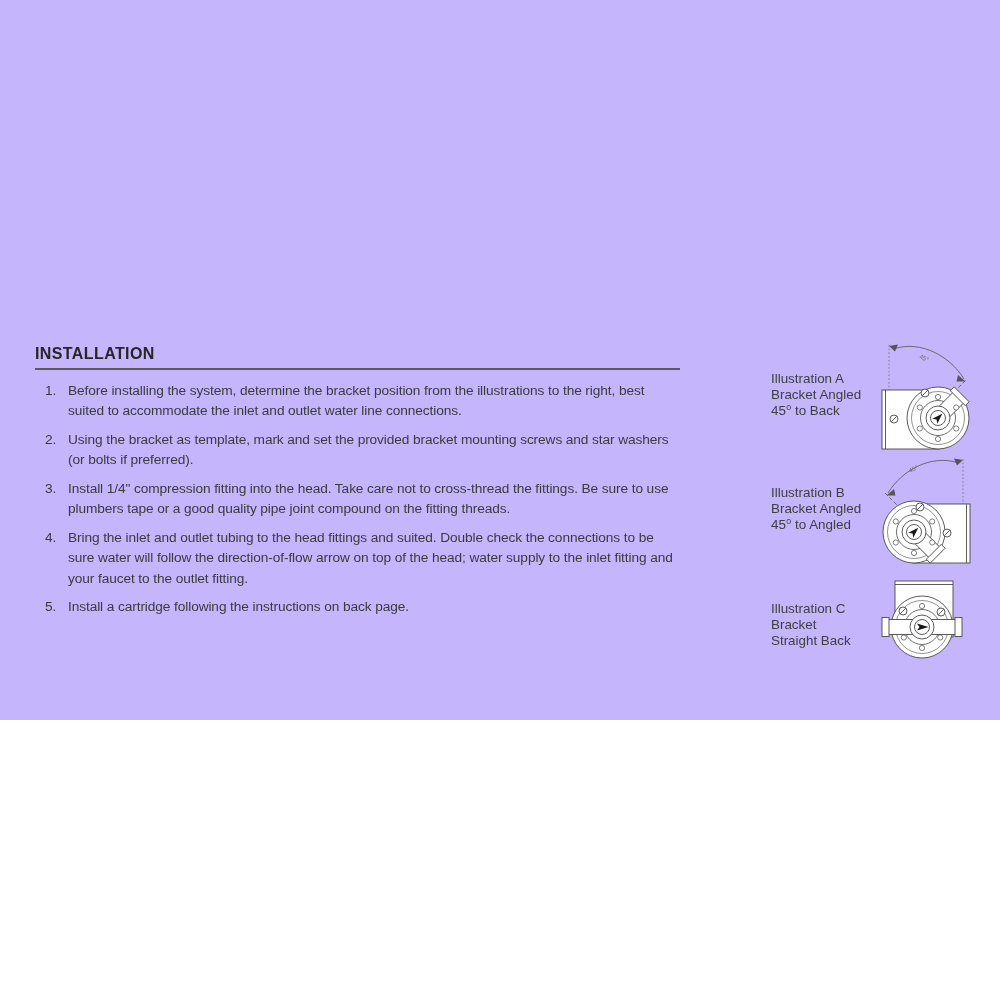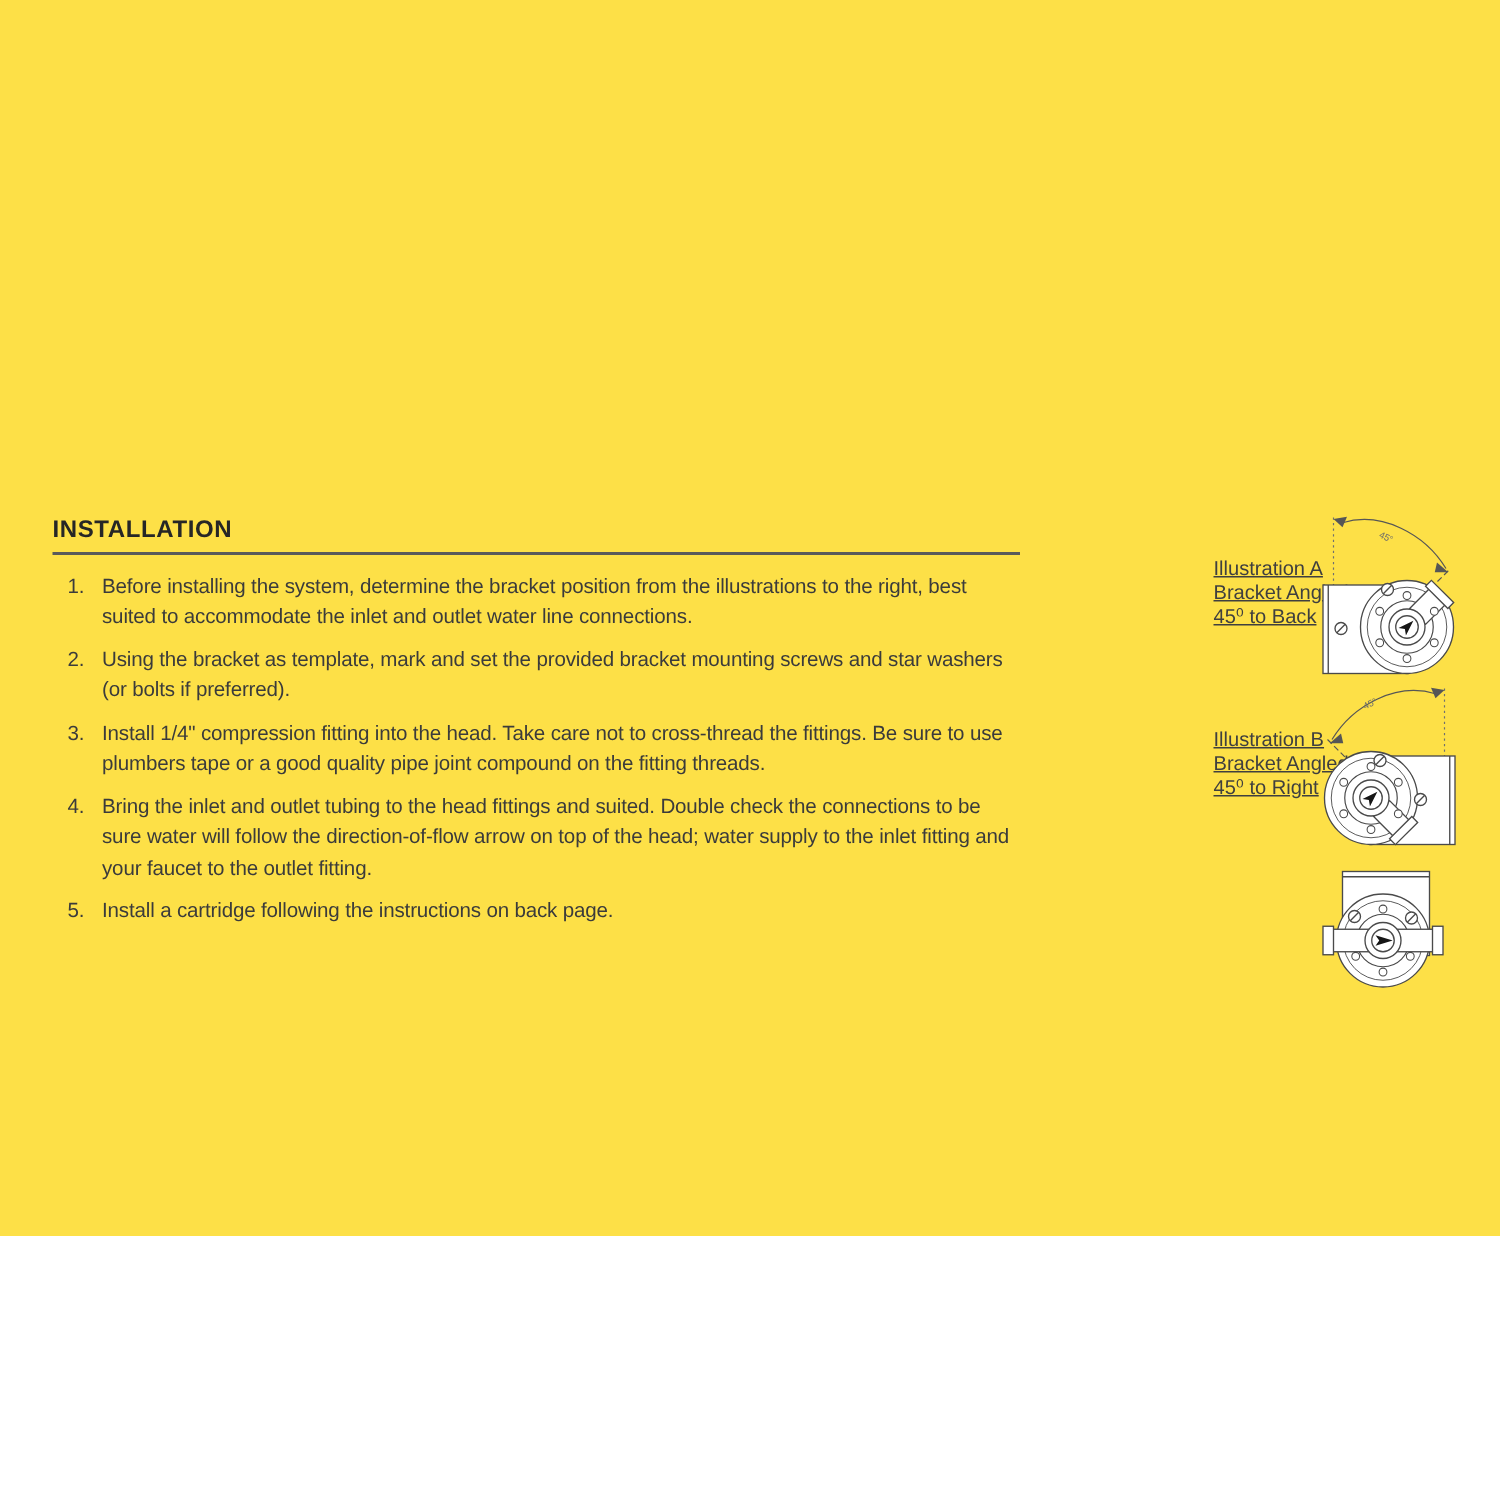--- a/index.html
+++ b/index.html
@@ -1,35 +1,35 @@
 <!DOCTYPE html>
 <html><head>
 <meta charset="utf-8">
 <style>
   html,body{margin:0;padding:0;background:#ffffff;}
   .page{
-    position:relative;width:1000px;height:824px;background:#fde047;overflow:hidden;
+    position:relative;width:1000px;height:720px;background:#c4b5fd;overflow:hidden;
     font-family:"Liberation Sans","DejaVu Sans",sans-serif;color:#3b3b3b;
   }
   .main{position:absolute;left:35px;top:345px;width:646px;}
   .heading{
     margin:0;font-size:16px;font-weight:bold;color:#262626;
     letter-spacing:.4px;line-height:18px;
   }
   .rule{height:1.5px;background:#5a5a5a;margin-top:5px;width:645px;}
   .steps{margin:11px 0 0 0;padding:0;list-style:none;}
   .step{
     display:grid;grid-template-columns:23px 1fr;
     padding-left:10px;margin-bottom:8px;
     font-size:13.7px;line-height:20.5px;letter-spacing:-0.1px;color:#3b3b3b;
   }
   .step-num{white-space:nowrap;}
   .illo-label{
-    position:absolute;left:809px;width:104px;
-    font-size:13.4px;line-height:16px;color:#3f3f3f;text-decoration:underline;
+    position:absolute;left:771px;width:104px;
+    font-size:13.4px;line-height:16px;color:#3f3f3f;
   }
   .illo-label div{white-space:nowrap;}
   .lbl-a{top:371px;}
   .lbl-b{top:485px;}
   .lbl-c{top:601px;}
   .illo-svg{position:absolute;}
   .svg-a{left:875px;top:342px;}
   .svg-b{left:872px;top:456px;}
   .svg-c{left:872px;top:575px;}
   .angle-text{font-size:6.2px;fill:#6b6b6b;font-family:"Liberation Sans","DejaVu Sans",sans-serif;}
@@ -109,21 +109,21 @@
       </g>
     </g>
     <g transform="rotate(-45 63 76)">
       <polygon points="58.5,72.5 69,76 58.5,79.5 61,76" fill="#161616"></polygon>
     </g>
   </svg>
 
   <div class="illo-label lbl-b">
     <div>Illustration B</div>
     <div>Bracket Angled</div>
-    <div>45⁰ to Right</div>
+    <div>45⁰ to Angled</div>
   </div>
 
   <svg class="illo-svg svg-b" width="105" height="118" viewBox="0 0 105 118">
     <g stroke="#6f6f6f" fill="none" stroke-width="0.8">
       <line x1="91" y1="3" x2="91" y2="48" stroke-dasharray="1.5 2.2"></line>
       <path d="M 85 6.5 C 59 -1.5 30 14 16 37" stroke="#565656"></path>
       <line x1="13" y1="37" x2="48" y2="72" stroke="#565656" stroke-dasharray="4 2.2"></line>
     </g>
     <polygon points="91,4 82,2.5 85,9.5" fill="#565656"></polygon>
     <polygon points="14.5,39.5 22,33 23.5,39.5" fill="#565656"></polygon>
@@ -153,20 +153,25 @@
           <line x1="45.2" y1="53.8" x2="50.8" y2="48.2"></line>
         <circle cx="75" cy="77" r="4"></circle>
           <line x1="72.2" y1="79.8" x2="77.8" y2="74.2"></line>
       </g>
     </g>
     <g transform="rotate(-45 42 76)">
       <polygon points="37.5,72.5 48,76 37.5,79.5 40,76" fill="#161616"></polygon>
     </g>
   </svg>
 
+  <div class="illo-label lbl-c">
+    <div>Illustration C</div>
+    <div>Bracket</div>
+    <div>Straight Back</div>
+  </div>
 
   <svg class="illo-svg svg-c" width="105" height="95" viewBox="0 0 105 95">
     <g stroke="#4a4a4a" stroke-width="0.9" fill="#ffffff">
       <rect x="23" y="6" width="58" height="56"></rect>
       <line x1="23" y1="9.5" x2="81" y2="9.5"></line>
       <circle cx="50" cy="52" r="31"></circle>
       <circle cx="50" cy="52" r="26.5" stroke-width="0.6" fill="none"></circle>
       <circle cx="50" cy="52" r="17.5" stroke-width="0.8" fill="none"></circle>
       <g>
         <rect x="16" y="44.5" width="68" height="15"></rect>

